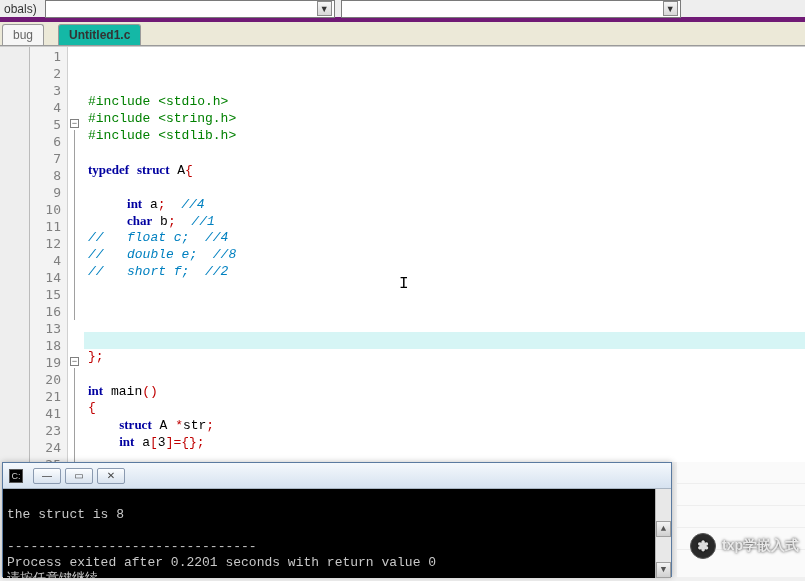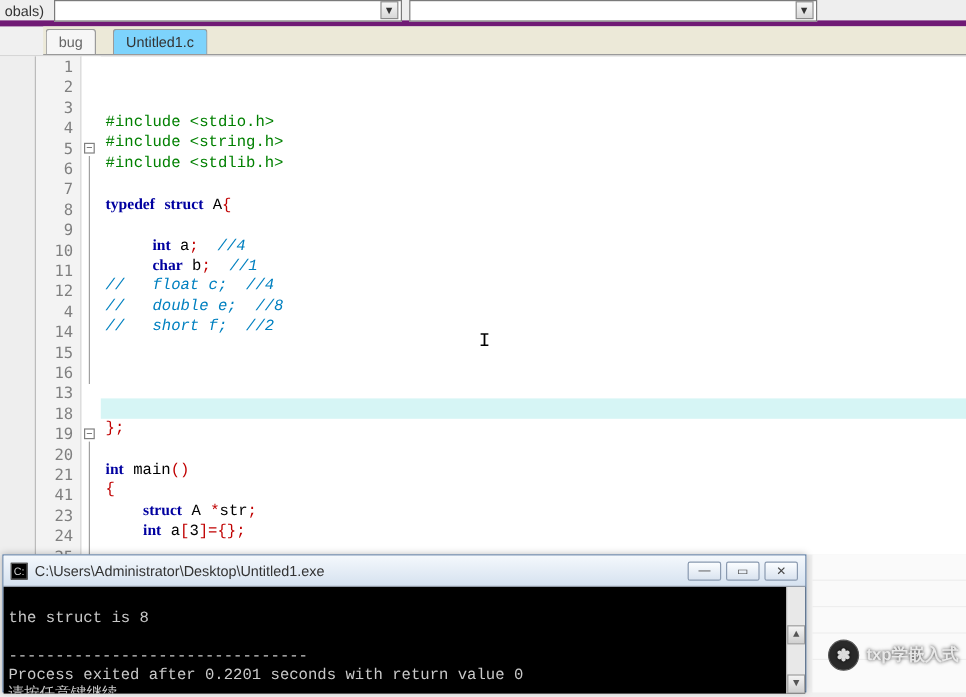--- a/index.html
+++ b/index.html
@@ -3,24 +3,24 @@
 <meta charset="utf-8">
 <style>
 * { margin: 0; padding: 0; box-sizing: border-box; }
 body { font-family: "Segoe UI", Tahoma, sans-serif; font-size: 12px; background: #f0f0f0; width: 805px; height: 581px; overflow: hidden; position: relative; }
 .topbar { display: flex; align-items: center; height: 22px; background: #eee; border-bottom: 5px solid #701a75; }
 .topbar-label { padding: 0 4px; color: #333; }
 .combo { border: 1px solid #7a7a7a; background: #fff; height: 18px; display: flex; align-items: center; justify-content: flex-end; padding-right: 2px; }
 .combo1 { width: 290px; margin-left: 4px; }
 .combo2 { width: 340px; margin-left: 6px; }
 .combo-arrow { width: 15px; height: 15px; border: 1px solid #8a8a8a; background: linear-gradient(#f6f6f6,#d8d8d8); display: flex; align-items: center; justify-content: center; font-size: 9px; color: #333; }
-.tabbar { display: flex; align-items: flex-end; height: 24px; background: #ece9d8; border-bottom: 1px solid #9a9a9a; padding-left: 2px; margin-left: 36px; }
+.tabbar { display: flex; align-items: flex-end; height: 24px; background: #ece9d8; border-bottom: 1px solid #9a9a9a; padding-left: 2px; }
 .tab { background: #f6f6f6; border: 1px solid #9a9a9a; border-bottom: none; padding: 3px 10px; margin-right: 2px; border-radius: 3px 3px 0 0; font-size: 12px; color: #333; }
 .tab.inactive { color: #666; }
-.tab.active { background: #7dd3fc; font-weight: normal; }
+.tab.active { background: #14b8a6; font-weight: bold; }
 .editor { display: flex; height: 416px; background: #fff; border-top: 1px solid #ccc; }
 .sidebar { width: 30px; border-right: 1px solid #bbb; background: #eee; }
 .gutter { width: 38px; background: #f3f3f3; border-right: 1px solid #d0d0d0; text-align: right; font-family: Consolas, monospace; font-size: 13px; color: #808080; padding-top: 2px; }
 .gutter div { height: 17px; padding-right: 6px; }
 .foldcol { width: 16px; background: #fff; position: relative; }
 .foldbox { position: absolute; left: 2px; width: 9px; height: 9px; border: 1px solid #808080; background: #fff; font-size: 9px; line-height: 7px; text-align: center; color: #555; }
 .foldline { position: absolute; left: 6px; width: 1px; background: #a0a0a0; }
 .code { flex: 1; font-family: Consolas, "Courier New", monospace; font-size: 13px; padding-top: 2px; position: relative; white-space: pre; }
 .codeline { height: 17px; padding-left: 4px; }
 .hl-line { background: #d6f5f5; }
@@ -105,21 +105,20 @@
 <div class="side-panel">
   <div></div>
     <div></div>
     <div></div>
     <div></div>
 </div>
 
 <div class="console-win">
   <div class="titlebar">
     <span class="titlebar-icon">C:</span>
-    <span class="titlebar-text">C:\Users\Administrator\Desktop\Untitled1.exe</span>
 
     <div class="winbtn">—</div>
     <div class="winbtn">▭</div>
     <div class="winbtn">✕</div>
   </div>
   <div class="console-body">
 <span>the struct is 8</span>
 <span></span>
 <span>--------------------------------</span>
 <span>Process exited after 0.2201 seconds with return value 0</span>

